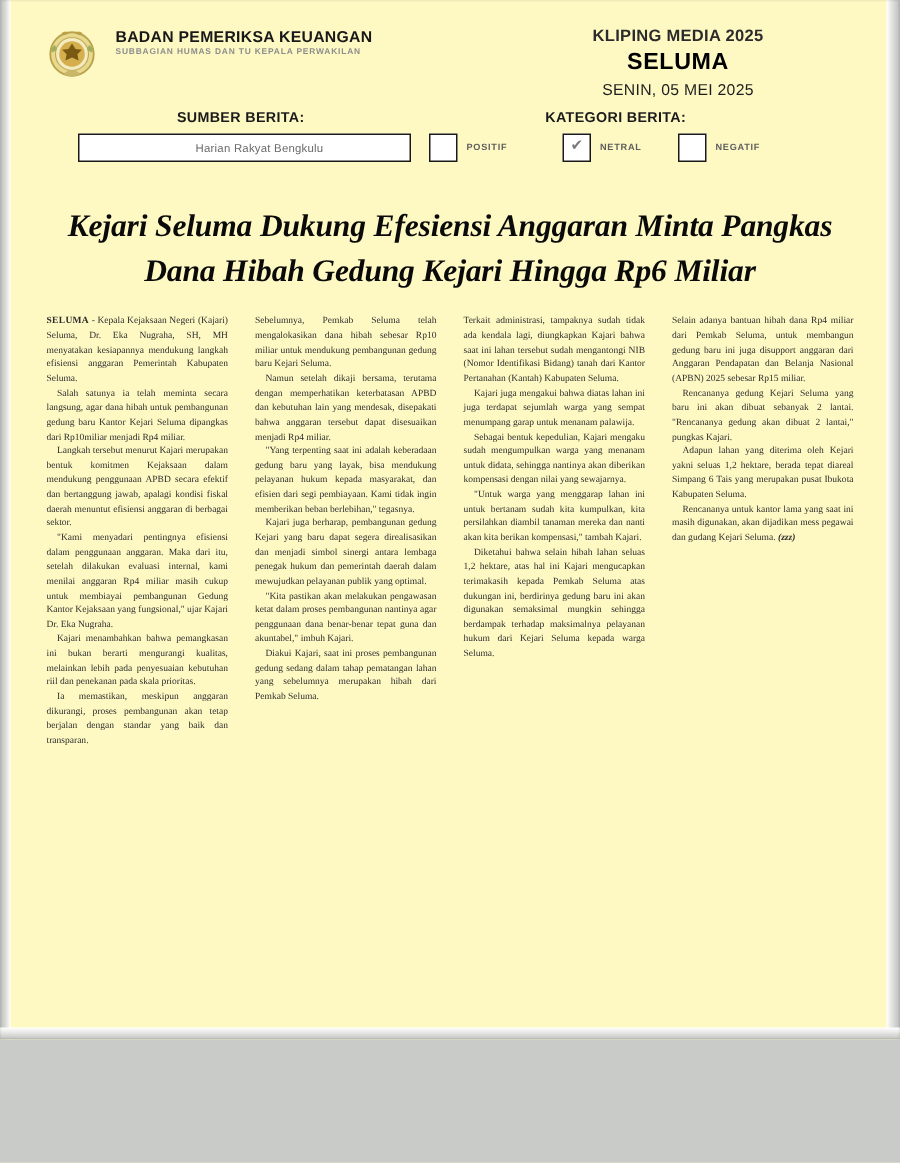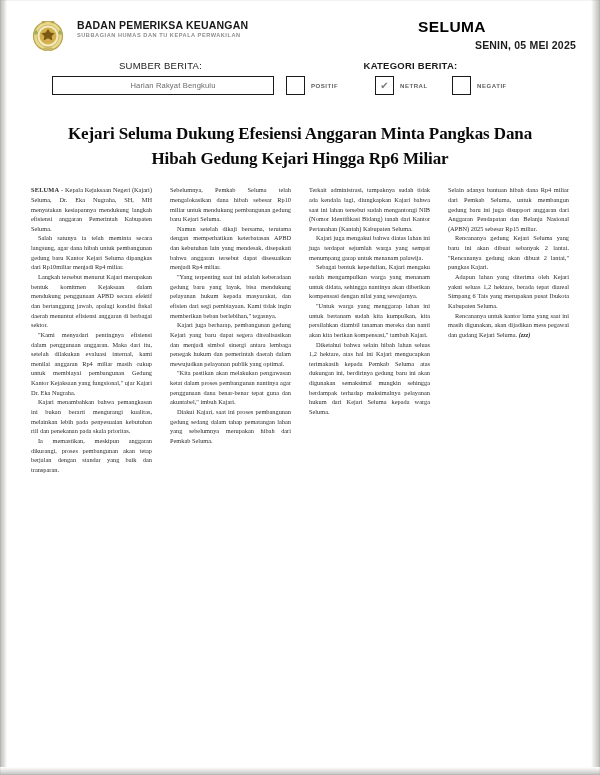--- a/index.html
+++ b/index.html
@@ -9,22 +9,22 @@
   }
   body {
     width: 600px;
     height: 775px;
     overflow: hidden;
     font-family: "Liberation Sans", sans-serif;
   }
   .page {
     position: relative;
     width: 600px;
-    height: 775px;
-    background: #ffffff;
+    height: 693px;
+    background: #fef9c3;
     box-sizing: border-box;
     overflow: hidden;
   }
   
   .page::after {
     content: "";
     position: absolute;
     left: 0; top: 0; right: 0; bottom: 0;
     pointer-events: none;
     box-shadow: inset 0 0 0 1px rgba(0,0,0,0.05);
@@ -108,41 +108,40 @@
   }
   .seluma {
     font-size: 15.5px;
     font-weight: bold;
     color: #000;
     letter-spacing: 0.4px;
     line-height: 1.35;
   }
   .tanggal {
     font-size: 10.5px;
-    font-weight: bold;
+    font-weight: normal;
     color: #1d1d1d;
     letter-spacing: 0.2px;
     line-height: 1.5;
-    text-align: right;
   }
 
   
   .metarow {
     position: relative;
     margin-top: 4px;
     height: 46px;
   }
   .meta-left-label {
     position: absolute;
     left: 48px;
     top: 0;
     width: 225px;
     text-align: center;
     font-size: 9.5px;
-    font-weight: normal;
+    font-weight: bold;
     letter-spacing: 0.25px;
     color: #1a1a1a;
   }
   .sourcebox {
     position: absolute;
     left: 52px;
     top: 16px;
     width: 222px;
     height: 19px;
     border: 1.6px solid #1a1a1a;
@@ -204,24 +203,25 @@
   .cat-positif { left: 286px; }
   .cat-netral  { left: 375px; }
   .cat-negatif { left: 452px; }
 
   
   .headline {
     margin: 16px 45px 0 45px;
     text-align: center;
     font-family: "Liberation Serif", serif;
     font-weight: bold;
-    font-size: 17px;
+    font-size: 21px;
     line-height: 1.45;
     color: #0a0a0a;
     letter-spacing: -0.1px;
+    font-style: italic;
   }
 
   
   .article {
     margin: 14px 22px 0 22px;
     display: flex;
     gap: 0;
   }
   .col {
     width: 25%;
@@ -273,20 +273,21 @@
           <ellipse cx="20" cy="33" rx="5" ry="2" fill="#c9b66a"></ellipse>
         </svg>
       </div>
       <div class="brand-text">
         <div class="brand-l1">BADAN PEMERIKSA KEUANGAN</div>
         <div class="brand-l3">SUBBAGIAN HUMAS DAN TU KEPALA PERWAKILAN</div>
       </div>
     </div>
 
     <div class="titleblock">
+      <div class="kliping">KLIPING MEDIA 2025</div>
       <div class="seluma">SELUMA</div>
       <div class="tanggal">SENIN, 05 MEI 2025</div>
     </div>
   </div>
 
   <div class="metarow">
     <div class="meta-left-label">SUMBER BERITA:</div>
     <div class="sourcebox">
       <span>Harian Rakyat Bengkulu</span>
     </div>

